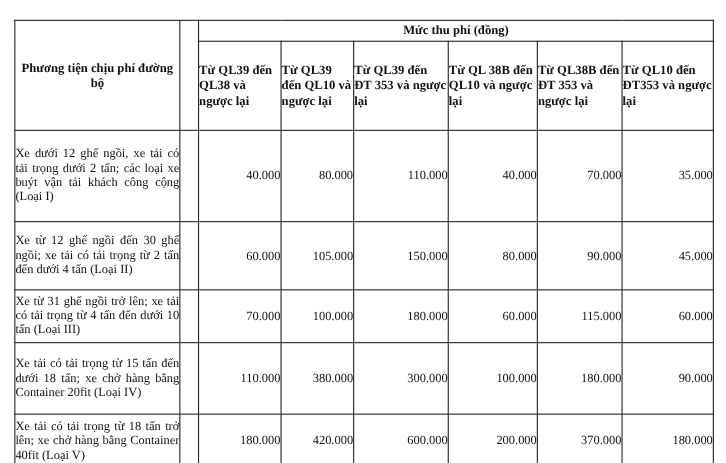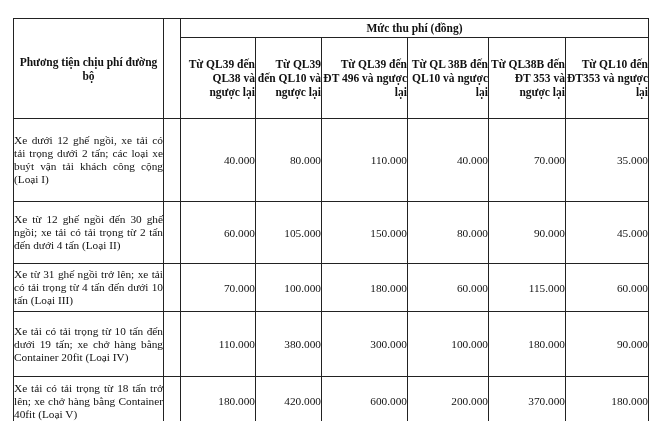--- a/index.html
+++ b/index.html
@@ -8,21 +8,21 @@
   table.fee {
     position: absolute; left: 13px; top: 18px;
     border-collapse: collapse; table-layout: fixed;
     width: 635px;
   }
   table.fee td, table.fee th {
     border: 1.3px solid #222; padding: 0; vertical-align: middle;
   }
   .h-vehicle { font-weight: bold; font-size: 11.5px; text-align: center; line-height: 14px; padding: 0 8px; margin-left: 40px; }
   .h-group { font-weight: bold; font-size: 11.5px; text-align: center; height: 18px; }
-  .h-route { font-weight: bold; font-size: 11.5px; text-align: right; line-height: 14px; height: 80px; padding: 0 3px; }
+  .h-route { font-weight: bold; font-size: 11.5px; text-align: left; line-height: 14px; height: 80px; padding: 0 3px; }
   .v-desc { font-size: 11.3px; line-height: 13px; text-align: justify; padding: 1px 4px 1px 5px; }
   .v-num { font-size: 11.3px; text-align: right; padding-right: 7px; }
   .blank { }
 </style>
 </head>
 <body>
 
 <table class="fee">
   <colgroup>
     <col style="width:150px">
@@ -36,21 +36,21 @@
   </colgroup>
   <tbody>
       <tr>
     <th rowspan="2" class="h-vehicle">Phương tiện chịu phí đường bộ</th>
     <th rowspan="2" class="blank"></th>
     <th colspan="6" class="h-group">Mức thu phí (đồng)</th>
   </tr>
   <tr>
     <th class="h-route">Từ QL39 đến QL38 và ngược lại</th>
     <th class="h-route">Từ QL39 đến QL10 và ngược lại</th>
-    <th class="h-route">Từ QL39 đến ĐT 496 và ngược lại</th>
+    <th class="h-route">Từ QL39 đến ĐT 353 và ngược lại</th>
     <th class="h-route">Từ QL 38B đến QL10 và ngược lại</th>
     <th class="h-route">Từ QL38B đến ĐT 353 và ngược lại</th>
     <th class="h-route">Từ QL10 đến ĐT353 và ngược lại</th>
   </tr>
 
   <tr style="height:83px">
     <td class="v-desc">Xe dưới 12 ghế ngồi, xe tải có tải trọng dưới 2 tấn; các loại xe buýt vận tải khách công cộng (Loại I)</td>
     <td class="blank"></td>
     <td class="v-num">40.000</td>
     <td class="v-num">80.000</td>
@@ -73,21 +73,21 @@
     <td class="v-desc">Xe từ 31 ghế ngồi trở lên; xe tải có tải trọng từ 4 tấn đến dưới 10 tấn (Loại III)</td>
     <td class="blank"></td>
     <td class="v-num">70.000</td>
     <td class="v-num">100.000</td>
     <td class="v-num">180.000</td>
     <td class="v-num">60.000</td>
     <td class="v-num">115.000</td>
     <td class="v-num">60.000</td>
   </tr>
   <tr style="height:65px">
-    <td class="v-desc">Xe tải có tải trọng từ 10 tấn đến dưới 19 tấn; xe chở hàng bằng Container 20fit (Loại IV)</td>
+    <td class="v-desc">Xe tải có tải trọng từ 15 tấn đến dưới 18 tấn; xe chở hàng bằng Container 20fit (Loại IV)</td>
     <td class="blank"></td>
     <td class="v-num">110.000</td>
     <td class="v-num">380.000</td>
     <td class="v-num">300.000</td>
     <td class="v-num">100.000</td>
     <td class="v-num">180.000</td>
     <td class="v-num">90.000</td>
   </tr>
   <tr style="height:49px">
     <td class="v-desc">Xe tải có tải trọng từ 18 tấn trở lên; xe chở hàng bằng Container 40fit (Loại V)</td>

